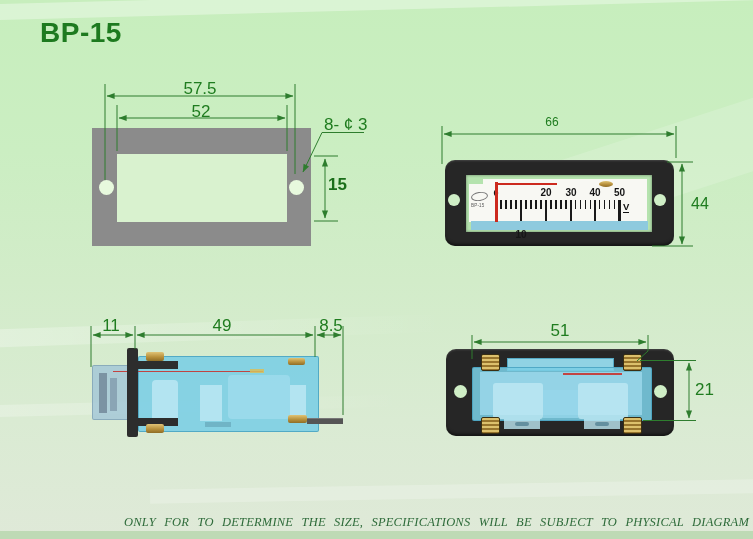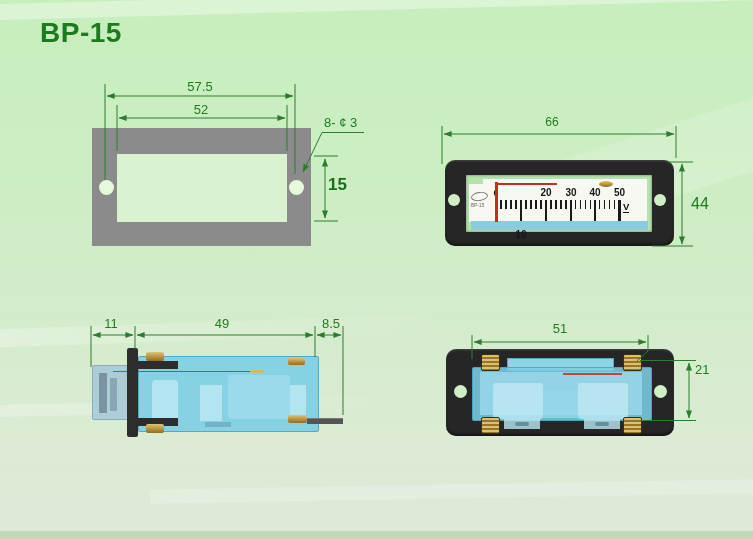--- a/index.html
+++ b/index.html
@@ -3,21 +3,21 @@
 <meta charset="utf-8">
 <style>
   html,body{margin:0;padding:0;background:#e8f4e4;}
   #canvas{position:relative;width:753px;height:539px;overflow:hidden;
     font-family:"Liberation Sans",sans-serif;
     background:linear-gradient(180deg,#c7eebd 0%,#cbeec2 28%,#d2ecc9 52%,#daebd3 78%,#dfe9d8 100%);}
   .stripe{position:absolute;pointer-events:none;}
   .abs{position:absolute;}
   .view{position:absolute;inset:0;}
   
-  .dim{position:absolute;color:#1f7c1f;font-size:13px;line-height:1;white-space:nowrap;}
+  .dim{position:absolute;color:#1f7c1f;font-size:17px;line-height:1;white-space:nowrap;}
   .dim.ctr{transform:translateX(-50%);}
   .dim.big{font-size:17px;font-weight:bold;color:#1a6e1a;}
   #title{position:absolute;left:40px;top:17px;font-size:28px;font-weight:600;color:#1d7a1f;letter-spacing:.5px;}
   #footer{position:absolute;right:4px;top:515px;font-family:"Liberation Serif",serif;font-style:italic;
     font-size:12.5px;color:#2e6b3a;letter-spacing:.2px;word-spacing:5px;white-space:nowrap;}
   
   .panel{left:92px;top:128px;width:219px;height:118px;background:#8b8b8b;}
   .cutout{left:117px;top:154px;width:170px;height:68px;background:#d9f2cf;}
   .phole{width:15px;height:15px;border-radius:50%;background:#e7f9dd;}
   
@@ -174,21 +174,21 @@
     <div class="abs lite" style="left:504px;top:419px;width:36px;height:10px;"></div>
     <div class="abs lite" style="left:584px;top:419px;width:36px;height:10px;"></div>
     <div class="abs" style="left:515px;top:422px;width:14px;height:4px;background:rgba(60,110,130,.6);border-radius:2px;"></div>
     <div class="abs" style="left:595px;top:422px;width:14px;height:4px;background:rgba(60,110,130,.6);border-radius:2px;"></div>
     <div class="abs screwstack" style="left:481px;top:354px;width:17px;height:15px;"></div>
     <div class="abs screwstack" style="left:623px;top:354px;width:17px;height:15px;"></div>
     <div class="abs screwstack" style="left:481px;top:417px;width:17px;height:15px;"></div>
     <div class="abs screwstack" style="left:623px;top:417px;width:17px;height:15px;"></div>
 
     <div class="dim ctr" style="left:560px;top:322px;">51</div>
-    <div class="dim" style="left:695px;top:363px;">21</div>
+    <div class="dim" style="left:695px;top:381px;">21</div>
   </div>
 
   <svg width="753" height="539">
     <defs>
       <marker id="ar" markerWidth="9" markerHeight="8" viewBox="0 0 10 10" refX="9.5" refY="5" orient="auto-start-reverse">
         <path d="M0 1.2 L10 5 L0 8.8 z" fill="#2e7d2e"></path>
       </marker>
     </defs>
     <g stroke="#2e7d2e" stroke-width="1" fill="none">
       <line x1="107" y1="96" x2="293" y2="96" marker-start="url(#ar)" marker-end="url(#ar)"></line>
@@ -224,13 +224,14 @@
       <line x1="474" y1="342" x2="646" y2="342" marker-start="url(#ar)" marker-end="url(#ar)"></line>
       <line x1="472" y1="335" x2="472" y2="359"></line>
       <line x1="648" y1="335" x2="648" y2="351"></line>
       <line x1="648" y1="351" x2="637" y2="361"></line>
       <line x1="689" y1="363" x2="689" y2="418" marker-start="url(#ar)" marker-end="url(#ar)"></line>
       <line x1="640" y1="360.5" x2="696" y2="360.5"></line>
       <line x1="643" y1="420.5" x2="696" y2="420.5"></line>
     </g>
   </svg>
 
+  <div id="footer">ONLY FOR TO DETERMINE THE SIZE, SPECIFICATIONS WILL BE SUBJECT TO PHYSICAL DIAGRAM</div>
 </div>
 
 </body></html>

